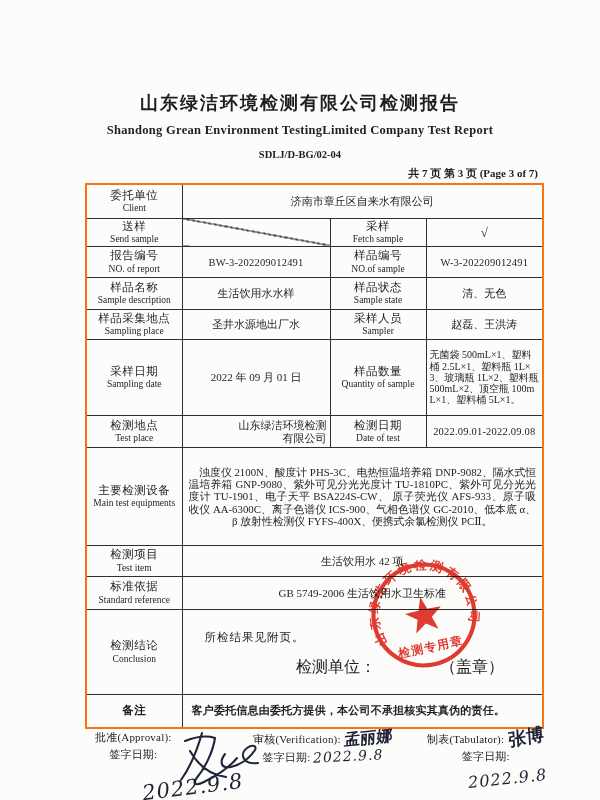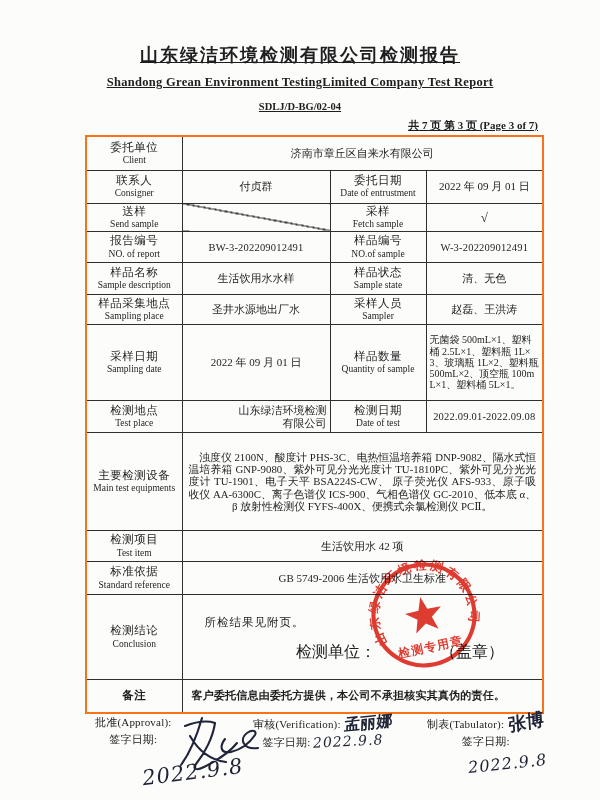--- a/index.html
+++ b/index.html
@@ -1,21 +1,21 @@
 <!DOCTYPE html>
 <html><head>
 <meta charset="utf-8">
 <style>
   html,body{margin:0;padding:0;background:#e8e8e6;}
   .page{
     position:relative;width:600px;height:800px;margin:0 auto;
     background:#fcfcfb;color:#1e1e1e;overflow:hidden;
     font-family:"Liberation Serif","DejaVu Serif",serif;
   }
-  .header{padding-top:44px;text-align:center;text-decoration:underline;}
+  .header{padding-top:92px;text-align:center;}
   .title-cn{font-size:18px;line-height:22px;font-weight:bold;letter-spacing:2px;}
   .title-en{font-size:12.5px;line-height:17px;margin-top:8px;font-weight:bold;letter-spacing:.3px;}
   .doc-code{font-size:10.5px;line-height:14px;margin-top:9px;font-weight:bold;}
   .page-info{font-size:11px;line-height:14px;text-align:right;margin:4px 62px 3px 0;font-weight:bold;}
 
   table.report{border-collapse:collapse;table-layout:fixed;width:457px;margin-left:85px;}
   table.report{border:2px solid #f97316;}
   table.report td{border:1px solid #2f2f2f;padding:1px 3px;vertical-align:middle;overflow:hidden;}
   .lbl{text-align:center;}
   .lbl .cn{font-size:11.5px;line-height:13.5px;letter-spacing:.5px;}
@@ -72,32 +72,20 @@
         <col style="width:117px">
       </colgroup>
     <tbody>
       <tr class="r1">
         <td class="lbl">
           <div class="cn">委托单位</div>
           <div class="en">Client</div>
         </td>
         <td class="val" colspan="3">济南市章丘区自来水有限公司</td>
       </tr>
-      <tr class="r2">
-        <td class="lbl">
-          <div class="cn">联系人</div>
-          <div class="en">Consigner</div>
-        </td>
-        <td class="val">付贞群</td>
-        <td class="lbl">
-          <div class="cn">委托日期</div>
-          <div class="en">Date of entrustment</div>
-        </td>
-        <td class="val">2022 年 09 月 01 日</td>
-      </tr>
       <tr class="r3">
         <td class="lbl">
           <div class="cn">送样</div>
           <div class="en">Send sample</div>
         </td>
         <td class="val diag"></td>
         <td class="lbl">
           <div class="cn">采样</div>
           <div class="en">Fetch sample</div>
         </td>

